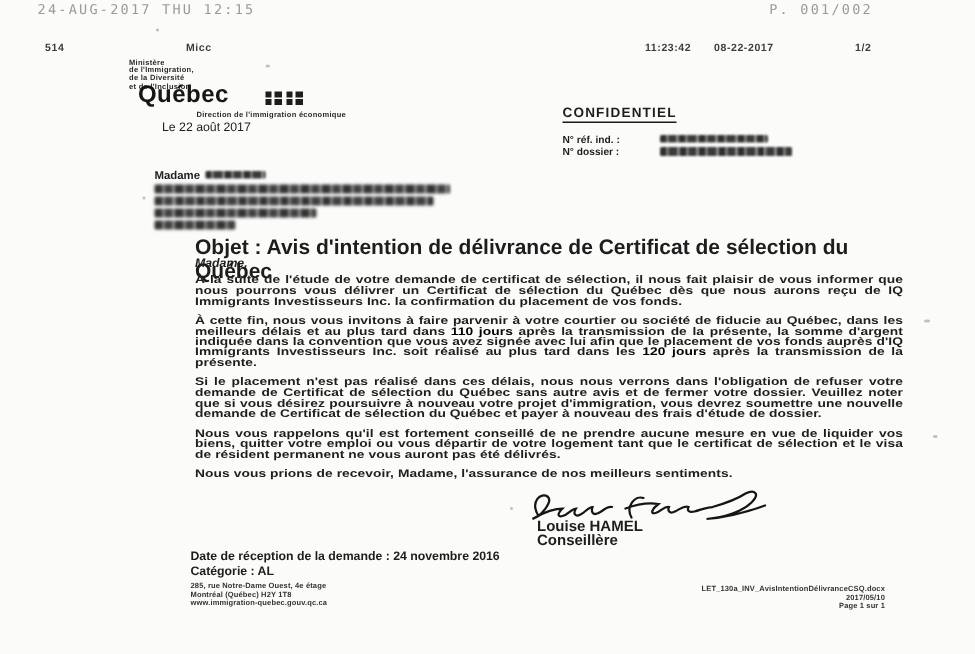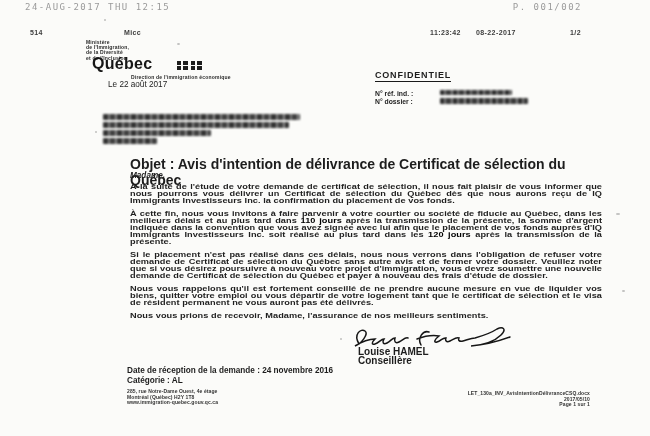--- a/index.html
+++ b/index.html
@@ -144,20 +144,24 @@
 <div class="division">Direction de l'immigration économique</div>
 <div class="date-line">Le 22 août 2017</div>
 
 <div class="confidential">CONFIDENTIEL</div>
 <div class="ref-row r1">N° réf. ind. :</div>
 <div class="redact rb1"></div>
 <div class="ref-row r2">N° dossier :</div>
 <div class="redact rb2"></div>
 
 <div class="recipient">
+  <div class="line1">
+    <span>Madame</span>
+    <span class="redact nameblur" style="position:static;"></span>
+  </div>
   <div class="rl" style="width:197px;"></div>
   <div class="rl" style="width:186px;"></div>
   <div class="rl" style="width:108px;"></div>
   <div class="rl" style="width:54px;"></div>
 </div>
 
 <div class="subject">Objet : Avis d'intention de délivrance de Certificat de sélection du Québec</div>
 <div class="greeting">Madame,</div>
 
 <div class="letter-body">

